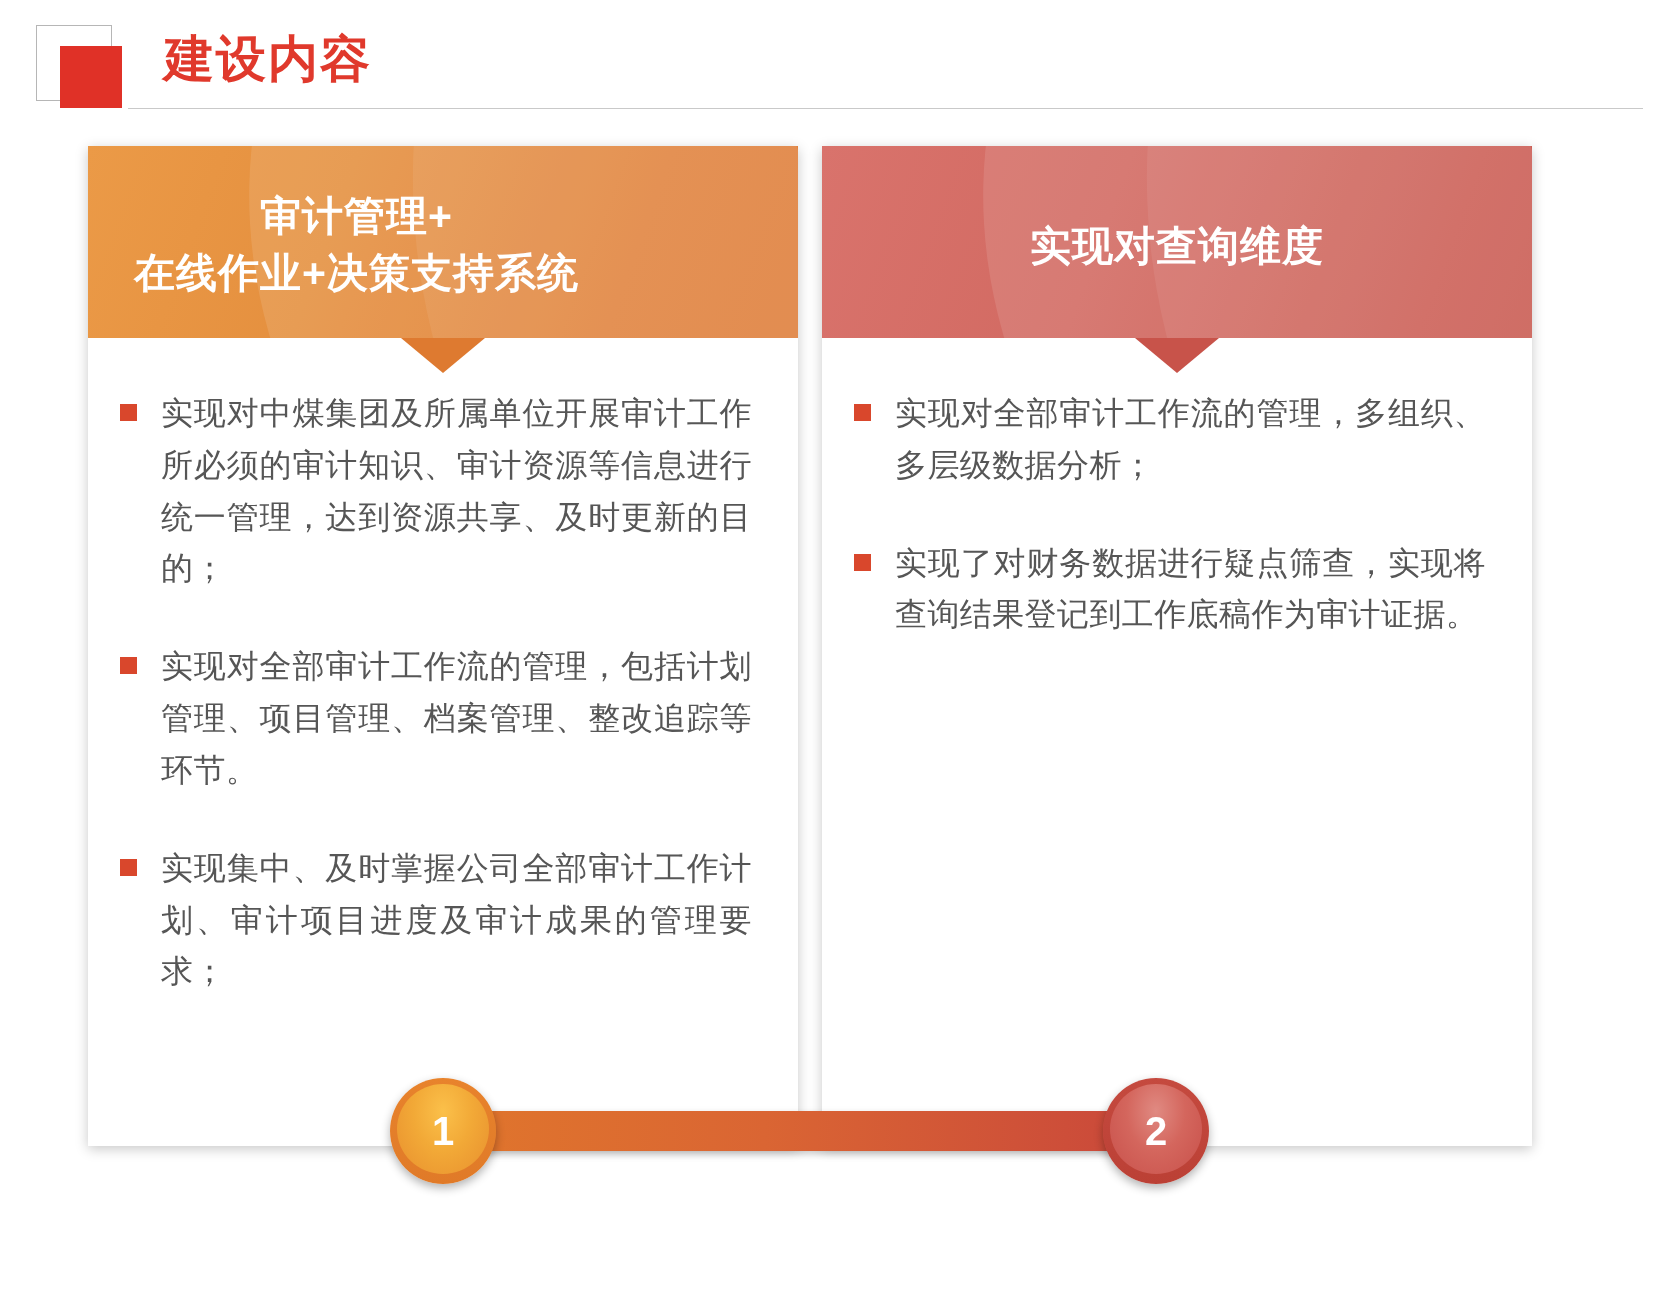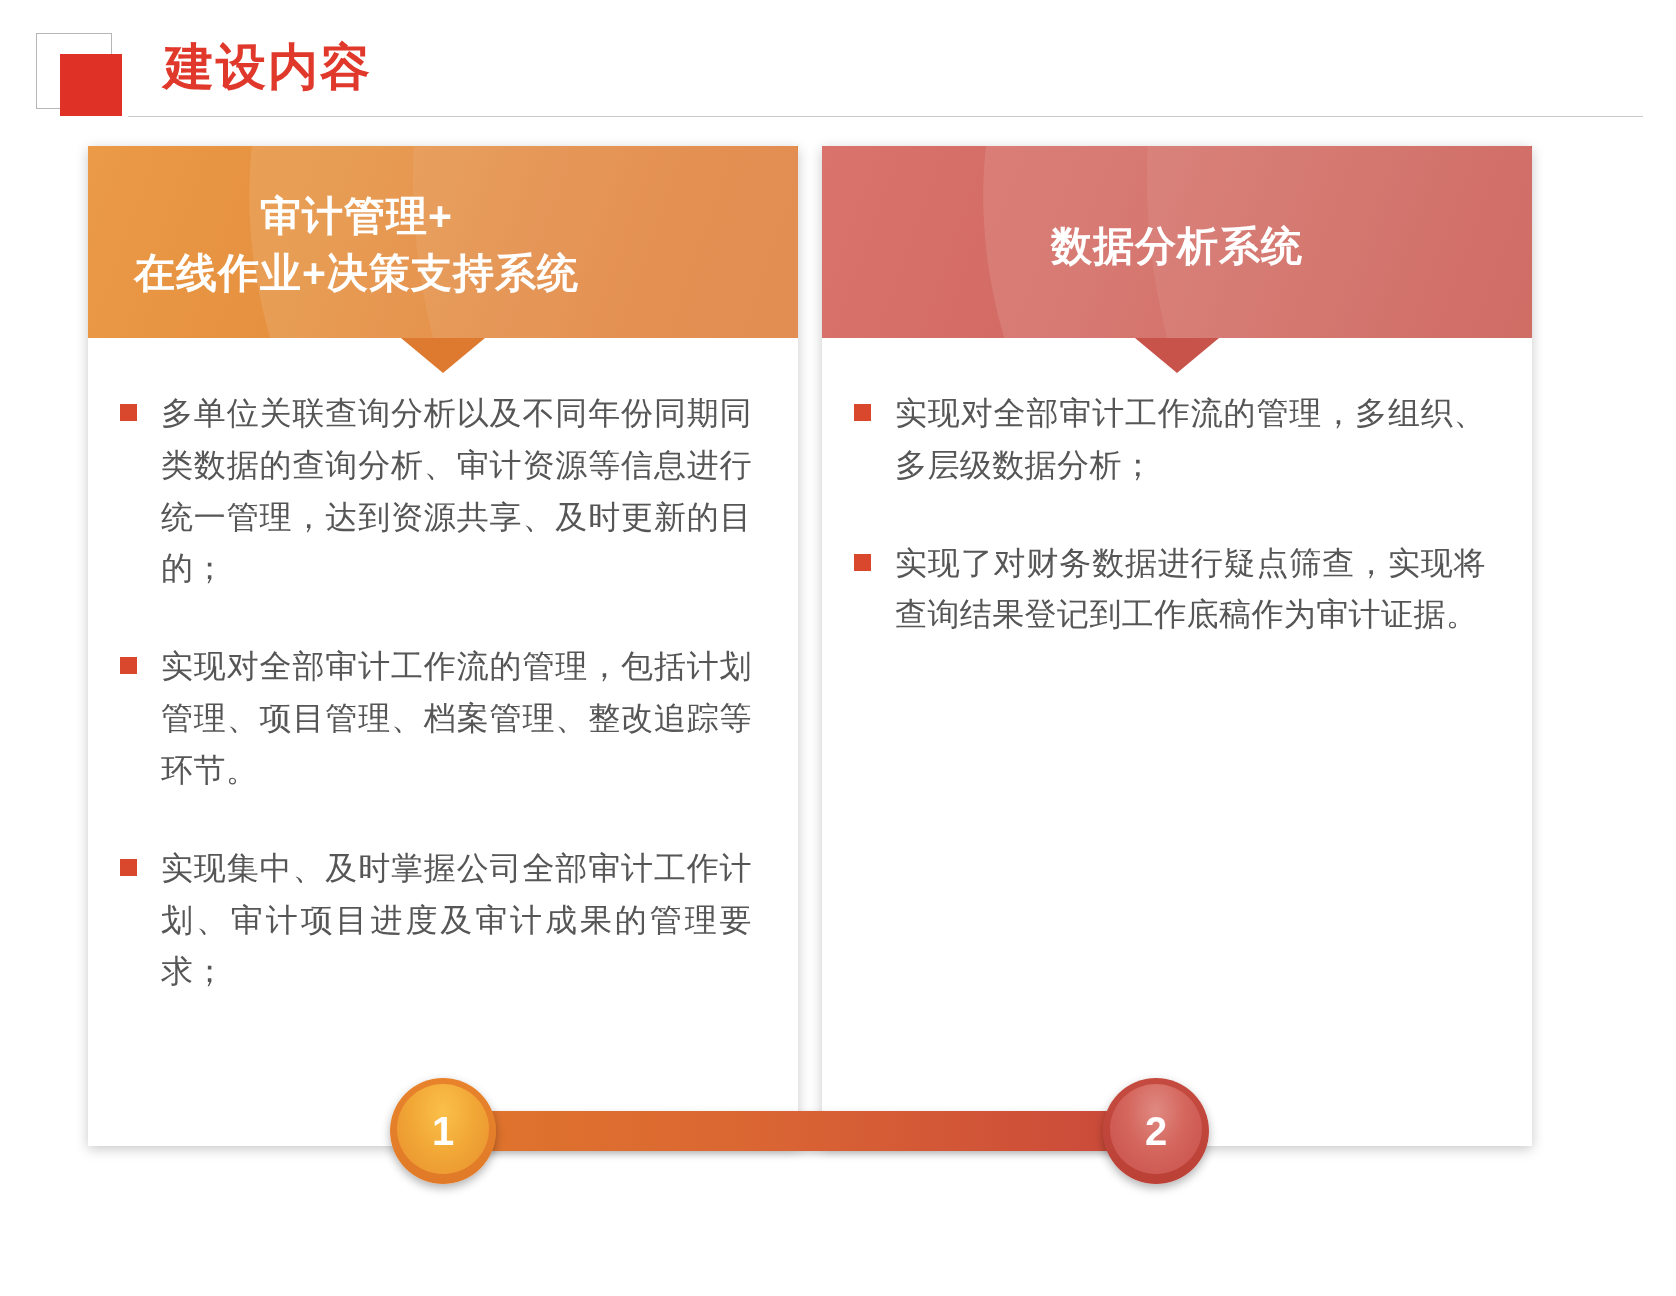--- a/index.html
+++ b/index.html
@@ -12,21 +12,21 @@
     height: 1296px;
     font-family: "Liberation Sans", "DejaVu Sans", sans-serif;
     overflow: hidden;
     position: relative;
   }
 
   
   .slide-header {
     position: absolute;
     left: 0;
-    top: 12px;
+    top: 4px;
     width: 1354px;
     height: 120px;
   }
   .hdr-square-outline {
     position: absolute;
     left: 36px;
     top: 21px;
     width: 76px;
     height: 76px;
     border: 1.5px solid #b6b6b6;
@@ -240,40 +240,40 @@
       <div class="swoosh"></div>
       <div class="swoosh2"></div>
     </div>
     <div class="head-title">审计管理+
 在线作业+决策支持系统</div>
     <div class="notch"></div>
   </div>
   <div class="bullets">
     <div class="bullet">
       <span class="bullet-marker"></span>
-      <span class="bullet-text">多单位关联查询分析以及不同年份同期同类数据的查询分析、审计资源等信息进行统一管理，达到资源共享、及时更新的目的；</span>
+      <span class="bullet-text">实现对中煤集团及所属单位开展审计工作所必须的审计知识、审计资源等信息进行统一管理，达到资源共享、及时更新的目的；</span>
     </div>
     <div class="bullet">
       <span class="bullet-marker"></span>
       <span class="bullet-text">实现对全部审计工作流的管理，包括计划管理、项目管理、档案管理、整改追踪等环节。</span>
     </div>
     <div class="bullet">
       <span class="bullet-marker"></span>
       <span class="bullet-text">实现集中、及时掌握公司全部审计工作计划、审计项目进度及审计成果的管理要求；</span>
     </div>
   </div>
 </div>
 
 <div class="card card-right">
   <div class="card-head head-right">
     <div class="card-head-bg">
       <div class="swoosh"></div>
       <div class="swoosh2"></div>
     </div>
-    <div class="head-title">数据分析系统</div>
+    <div class="head-title">实现对查询维度</div>
     <div class="notch"></div>
   </div>
   <div class="bullets">
     <div class="bullet">
       <span class="bullet-marker"></span>
       <span class="bullet-text">实现对全部审计工作流的管理，多组织、多层级数据分析；</span>
     </div>
     <div class="bullet">
       <span class="bullet-marker"></span>
       <span class="bullet-text">实现了对财务数据进行疑点筛查，实现将查询结果登记到工作底稿作为审计证据。</span>

